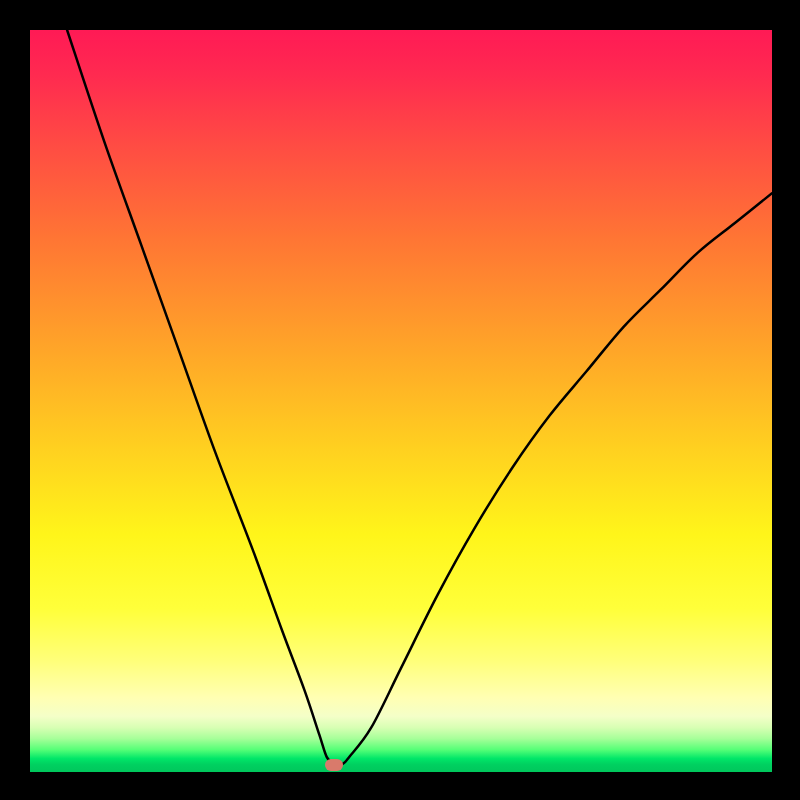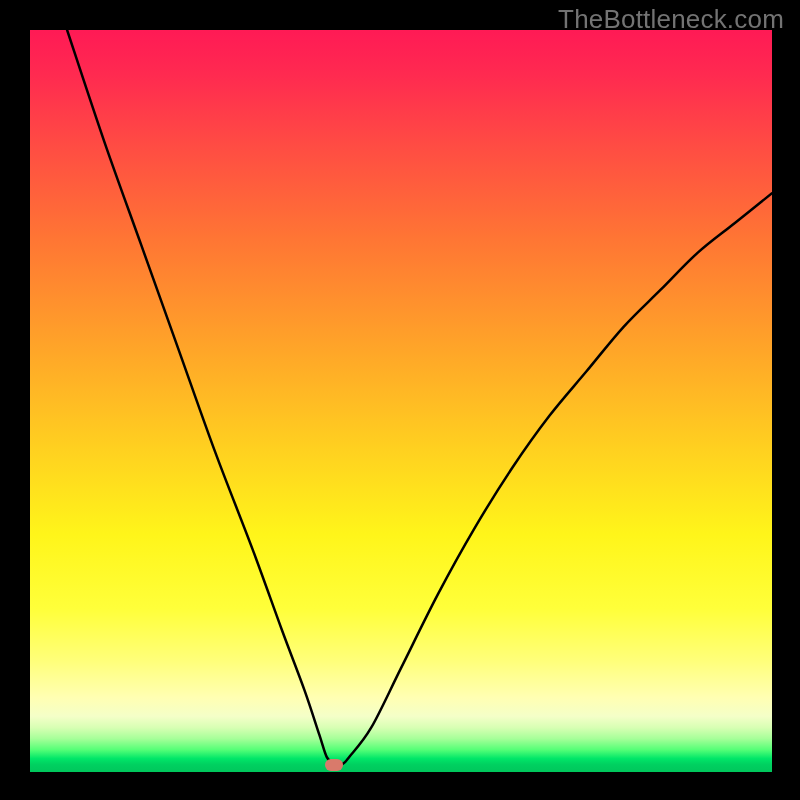--- a/index.html
+++ b/index.html
@@ -72,21 +72,20 @@
     border-radius: 6px;
     background: #d97a6b;
     z-index: 4;
     transform: translate(-50%, -50%);
   }
 </style>
 </head>
 <body>
 
 <div class="frame">
-  <div class="watermark">TheBottleneck.com</div>
 
   <div class="plot">
     <div class="gradient"></div>
     <svg class="curve" viewBox="0 0 742 742" preserveAspectRatio="none">
       <path id="curve-path" fill="none" stroke="#000" stroke-width="2.5" stroke-linecap="round" stroke-linejoin="round" d="M 37.10 0.00 C 43.28 18.55, 61.83 75.44, 74.20 111.30 C 86.57 147.16, 98.93 180.55, 111.30 215.18 C 123.67 249.81, 136.03 284.43, 148.40 319.06 C 160.77 353.69, 173.13 389.55, 185.50 422.94 C 197.87 456.33, 211.47 489.72, 222.60 519.40 C 233.73 549.08, 243.62 577.52, 252.28 601.02 C 260.94 624.52, 268.36 643.07, 274.54 660.38 C 280.72 677.69, 285.67 693.77, 289.38 704.90 C 293.09 716.03, 294.33 722.21, 296.80 727.16 C 299.27 732.11, 301.75 733.34, 304.22 734.58 C 306.69 735.82, 309.17 735.82, 311.64 734.58 C 314.11 733.34, 314.11 733.34, 319.06 727.16 C 324.01 720.98, 332.66 712.32, 341.32 697.48 C 349.98 682.64, 359.87 660.38, 371.00 638.12 C 382.13 615.86, 395.73 587.42, 408.10 563.92 C 420.47 540.42, 432.83 518.16, 445.20 497.14 C 457.57 476.12, 469.93 456.33, 482.30 437.78 C 494.67 419.23, 507.03 401.92, 519.40 385.84 C 531.77 369.76, 544.13 356.16, 556.50 341.32 C 568.87 326.48, 581.23 310.40, 593.60 296.80 C 605.97 283.20, 618.33 272.07, 630.70 259.70 C 643.07 247.33, 655.43 233.73, 667.80 222.60 C 680.17 211.47, 692.53 202.81, 704.90 192.92 C 717.27 183.03, 735.82 168.19, 742.00 163.24"></path>
     </svg>
     <div class="marker" id="min-marker" style="left: 304.22px; top: 734.58px; background: rgb(217, 122, 107);"></div>
   </div>
 </div>
 

